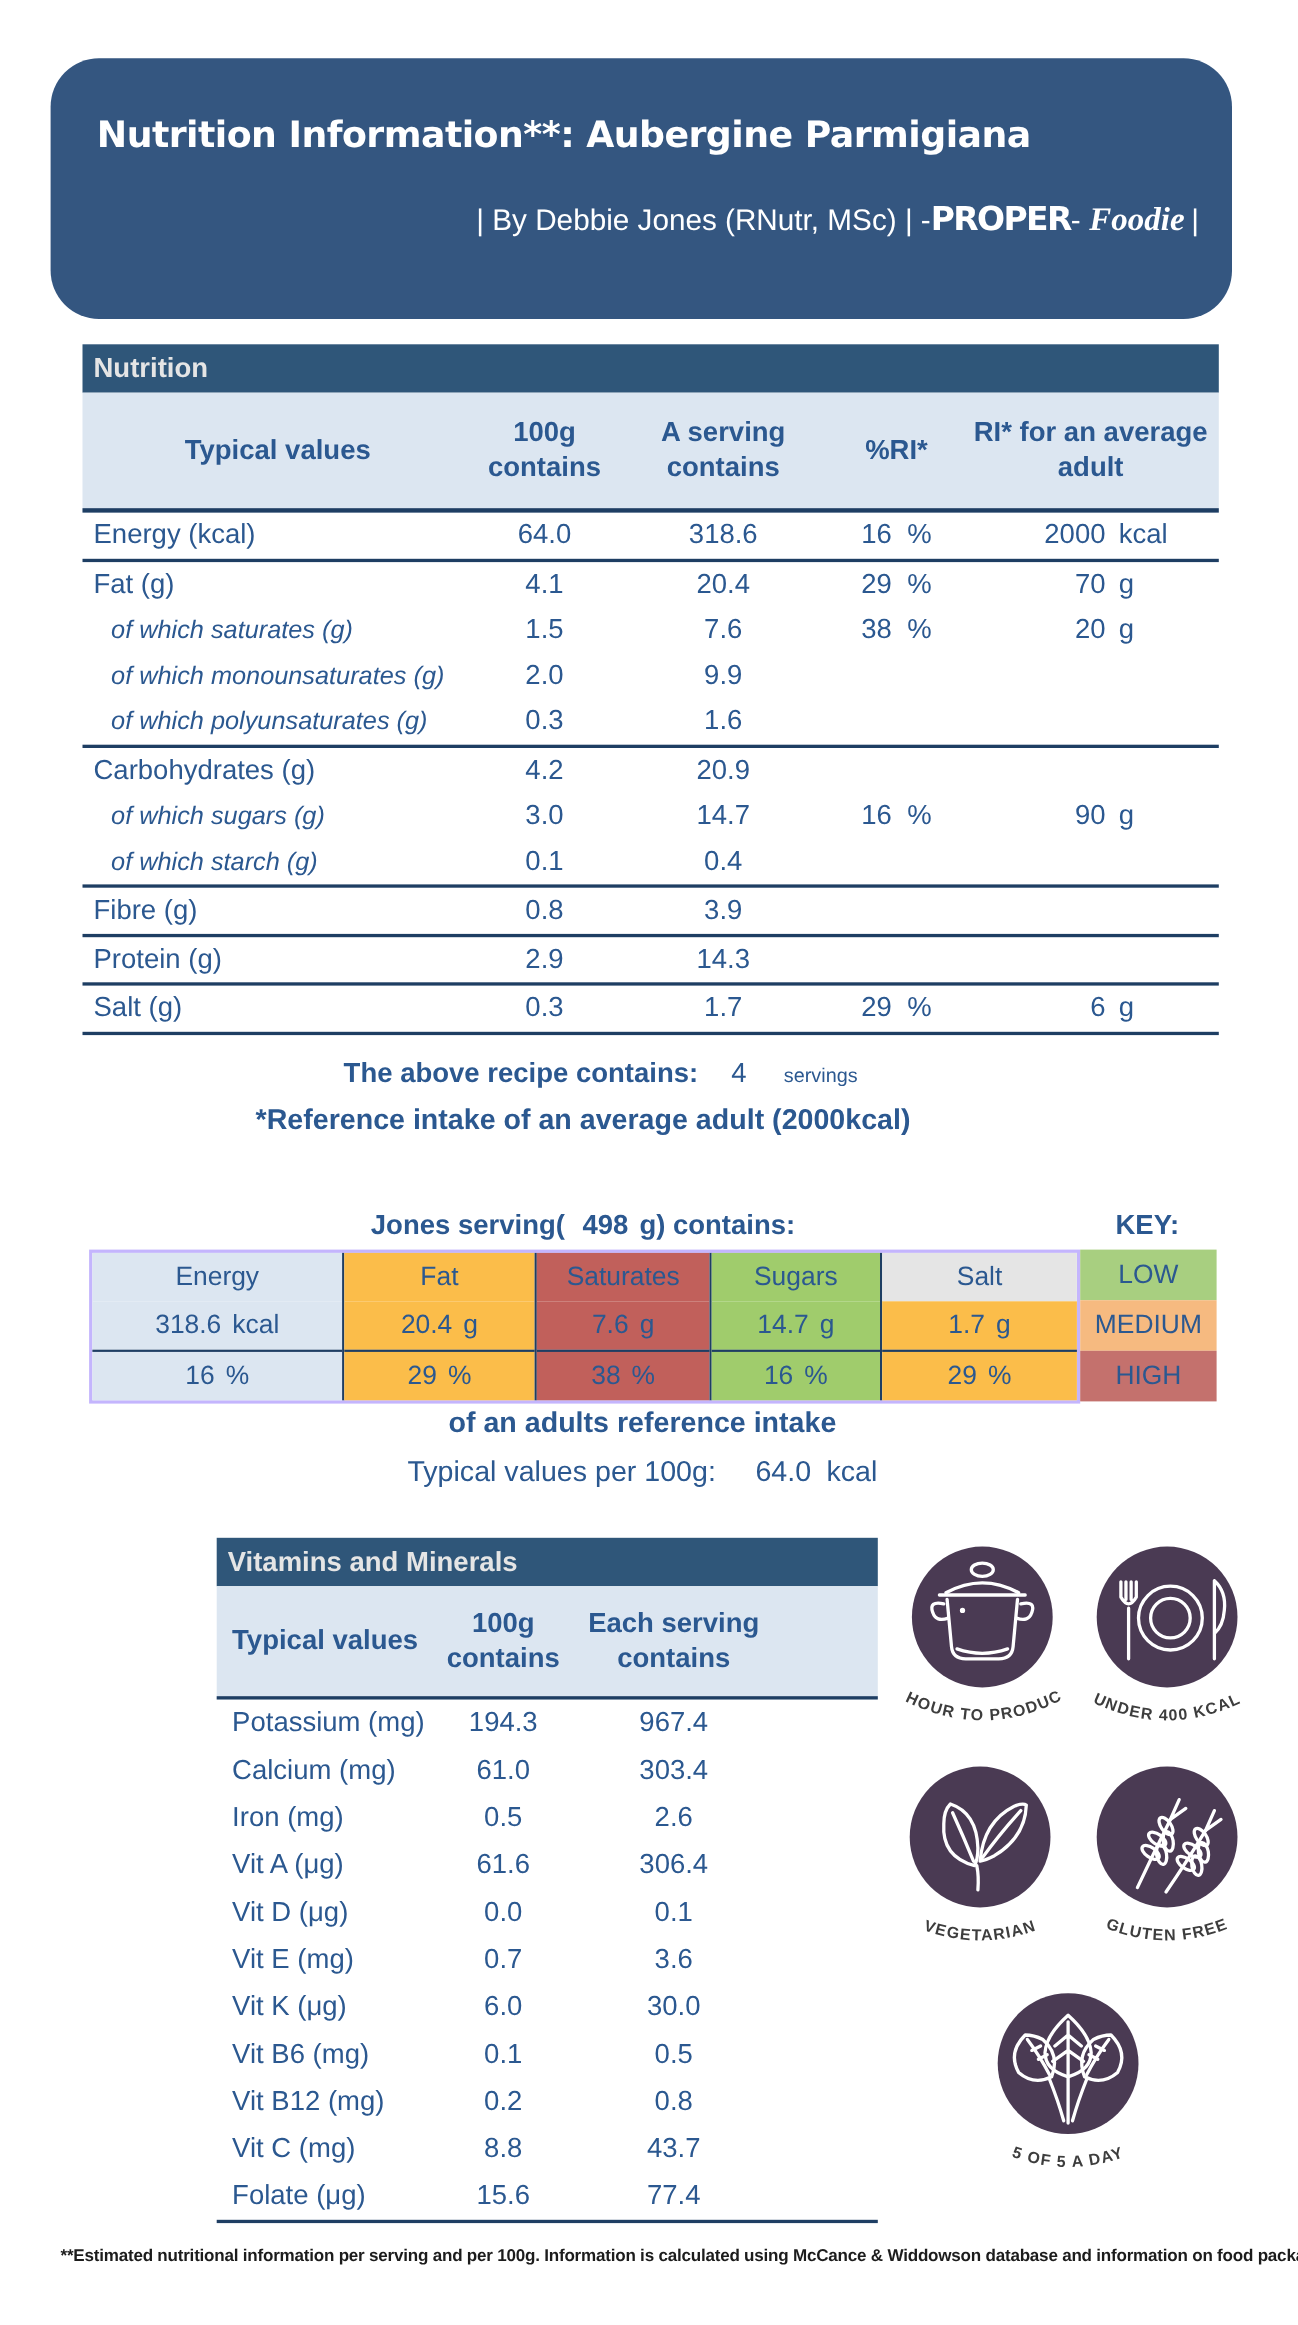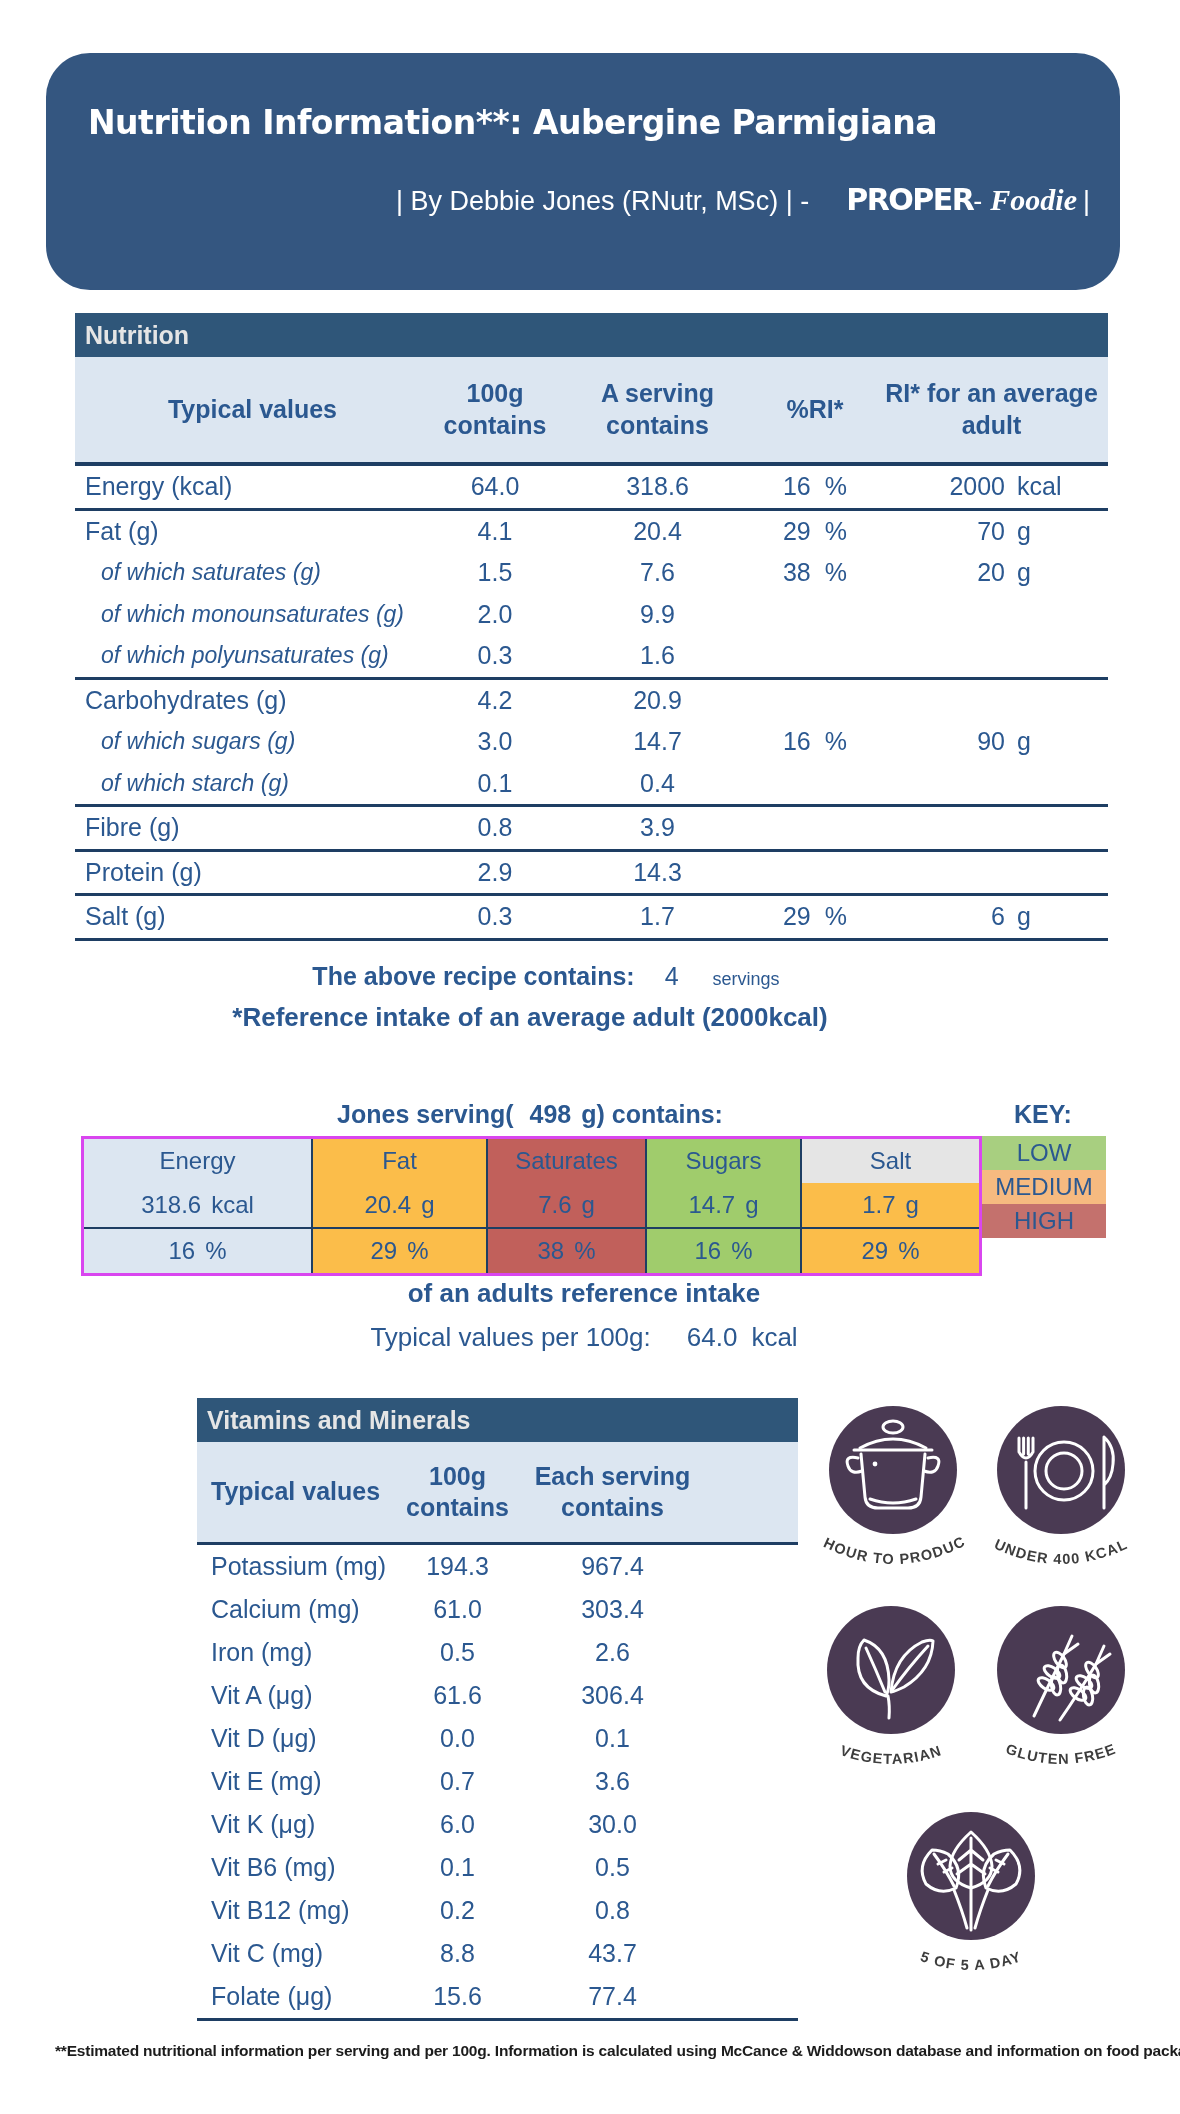--- a/index.html
+++ b/index.html
@@ -8,21 +8,21 @@
     font-family:"Liberation Sans",sans-serif;color:#2B5890;overflow:hidden;
   }
   
   .hdr{position:absolute;left:46px;top:53px;width:1074px;height:237px;
        background:#345680;border-radius:44px;box-sizing:border-box;}
   .hdr .title{margin:50px 0 0 42px;font-family:"DejaVu Sans",sans-serif;
        font-weight:bold;font-size:33px;letter-spacing:-0.5px;color:#fff;}
   .hdr .byline{margin-top:40px;text-align:right;padding-right:30px;
        font-size:27px;color:#fff;}
   .byline .brand-bold{font-family:"DejaVu Sans",sans-serif;font-weight:bold;
-       font-size:30px;letter-spacing:-1.5px;margin-left:37px;}
+       font-size:30px;letter-spacing:-1.5px;}
   .byline .brand-script{font-family:"Liberation Serif",serif;font-style:italic;
        font-weight:bold;font-size:30px;margin:0 6px 0 8px;}
   
   .banner{height:44px;background:#2F5679;color:#e5e5e5;font-weight:bold;
        font-size:25px;line-height:44px;padding-left:10px;box-sizing:border-box;}
   
   .ntable{position:absolute;left:75px;top:313px;width:1033px;}
   .nhead{display:flex;background:#DCE6F1;height:105px;
        border-bottom:4px solid #1E3E63;font-weight:bold;font-size:25px;}
   .nhead .hc{display:flex;align-items:center;justify-content:center;
@@ -46,30 +46,30 @@
   .servings .unit{margin-left:34px;font-size:18px;}
   .refnote{position:absolute;left:0;top:1002px;width:1060px;text-align:center;
        font-weight:bold;font-size:26px;}
   
   .traffic{position:absolute;left:81px;top:1092px;width:1026px;}
   .thead{display:flex;font-weight:bold;font-size:25px;height:44px;align-items:center;}
   .thead .t1{width:898px;display:flex;justify-content:center;gap:0;}
   .thead .t1 .g1{margin-left:16px;} .thead .t1 .g2{margin-left:10px;}
   .thead .t2{width:128px;text-align:center;}
   .tbody{display:flex;}
-  .ttable{display:flex;border:3px solid #d946ef;}
+  .ttable{display:flex;border:3px solid #c4b5fd;}
   .tcol + .tcol{border-left:2.5px solid #1E3E63;}
   .tcol:nth-child(1){width:227px;} .tcol:nth-child(2){width:173px;}
   .tcol:nth-child(3){width:157px;} .tcol:nth-child(4){width:153px;}
   .tcol:nth-child(5){width:177px;}
   .tc{height:44px;display:flex;align-items:center;justify-content:center;
       font-size:24px;gap:10px;}
   .tc.p{border-top:2.5px solid #1E3E63;}
   .keycol{width:124px;}
-  .krow{height:34px;display:flex;align-items:center;justify-content:center;font-size:24px;}
+  .krow{height:46px;display:flex;align-items:center;justify-content:center;font-size:24px;}
   .tnote1{position:absolute;left:0;top:1278px;width:1168px;text-align:center;
       font-weight:bold;font-size:26px;}
   .tnote2{position:absolute;left:0;top:1322px;width:1168px;display:flex;
       justify-content:center;font-size:26px;}
   .tnote2 .val{margin-left:36px;} .tnote2 .unit{margin-left:14px;}
   
   .vitsec{position:absolute;left:0;top:1398px;width:1180px;height:680px;}
   .vtable{margin-left:197px;width:601px;}
   .vhead{display:flex;background:#DCE6F1;height:100px;
       border-bottom:3px solid #1E3E63;font-weight:bold;font-size:25px;}

